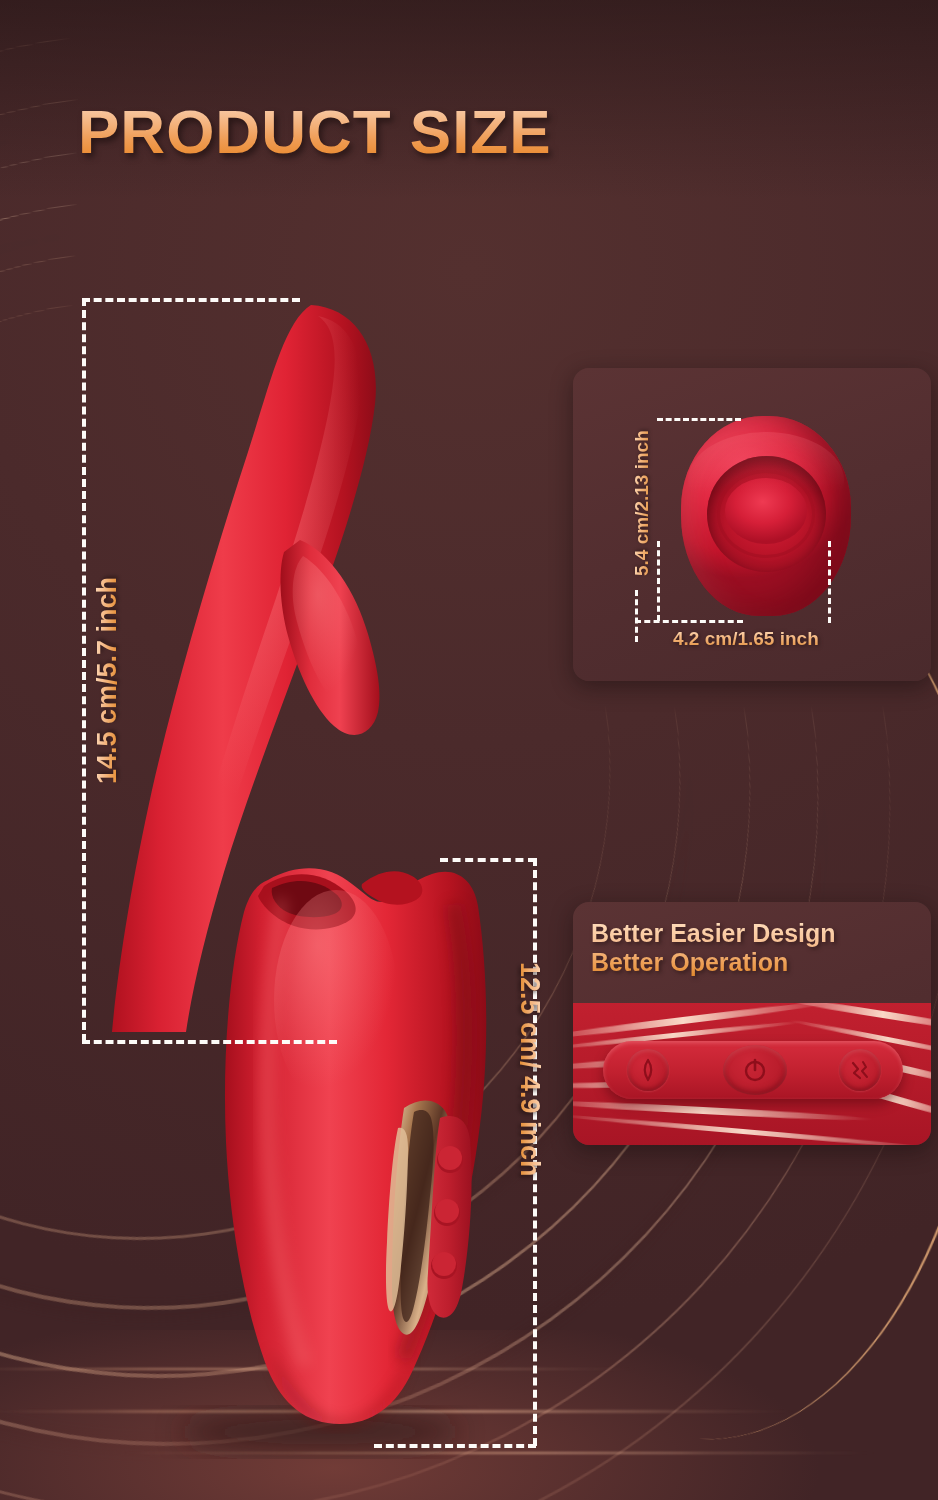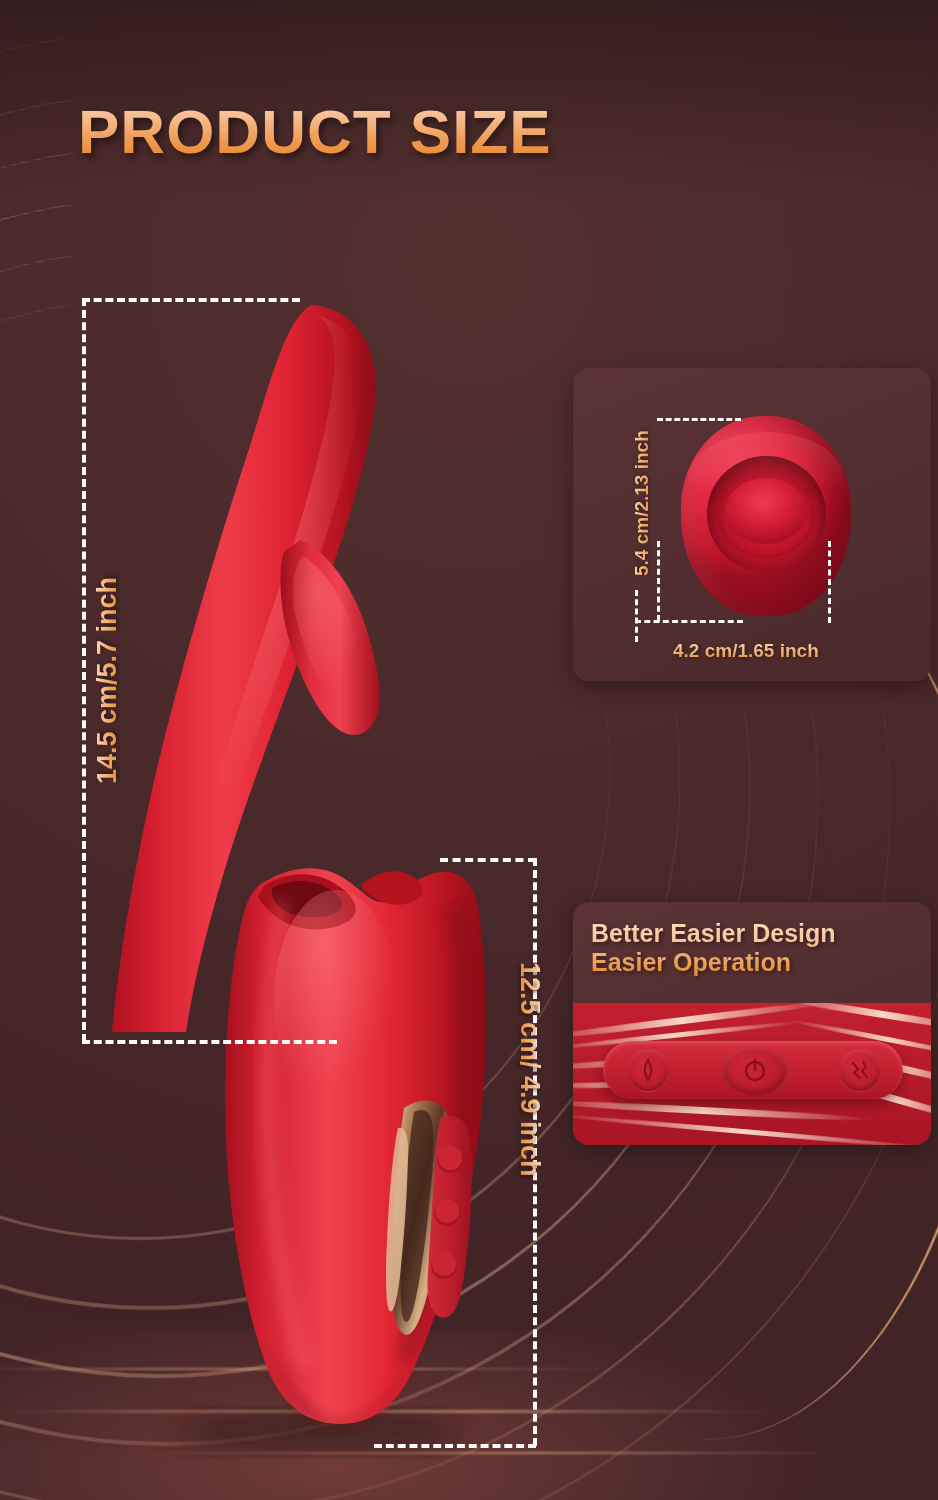--- a/index.html
+++ b/index.html
@@ -329,28 +329,28 @@
       <div class="rose-lip"></div>
     </div>
 
     <div class="mini-dash-h" style="left:84px;top:50px;width:84px;"></div>
     <div class="mini-dash-v" style="left:84px;top:173px;height:80px;"></div>
     <div class="mini-dash-v" style="left:62px;top:222px;height:52px;"></div>
     <div class="mini-dash-h" style="left:62px;top:252px;width:108px;"></div>
     <div class="mini-dash-v" style="left:255px;top:173px;height:82px;"></div>
 
     <div class="mini-label up" style="left:58px;top:208px;">5.4 cm/2.13 inch</div>
-    <div class="mini-label" style="left:100px;top:260px;margin-top:12px;">4.2 cm/1.65 inch</div>
+    <div class="mini-label" style="left:100px;top:260px;">4.2 cm/1.65 inch</div>
   </div>
 
   <div class="card" id="button-card">
 
     <div class="card-title">
       <span>Better Easier Design</span><br>
-      <span>Easier Operation</span>
+      <span>Better Operation</span>
     </div>
 
     <div class="btn-photo">
 
       <div class="streak" style="left:-40px;top:14px;width:300px;transform:rotate(-7deg);"></div>
       <div class="streak" style="left:-30px;top:30px;width:260px;transform:rotate(-6deg);height:5px;"></div>
       <div class="streak" style="left:-50px;top:52px;width:320px;transform:rotate(-4deg);"></div>
       <div class="streak" style="left:-60px;top:78px;width:300px;transform:rotate(-1deg);height:6px;"></div>
       <div class="streak" style="left:-40px;top:104px;width:340px;transform:rotate(3deg);"></div>
       <div class="streak" style="left:-20px;top:126px;width:380px;transform:rotate(5deg);height:5px;"></div>

